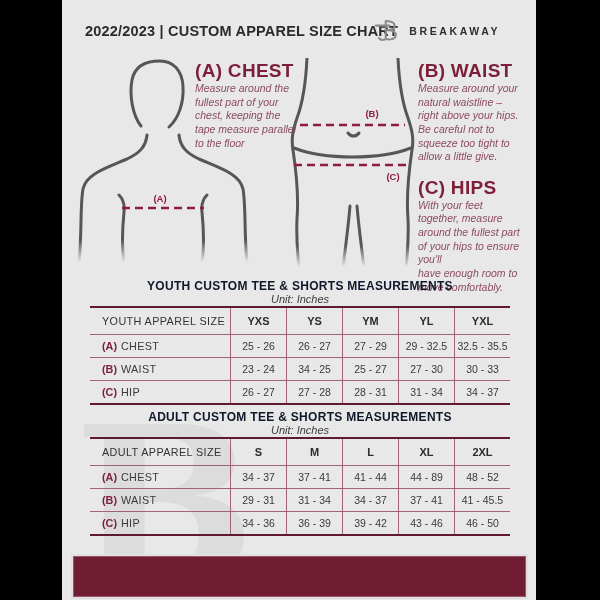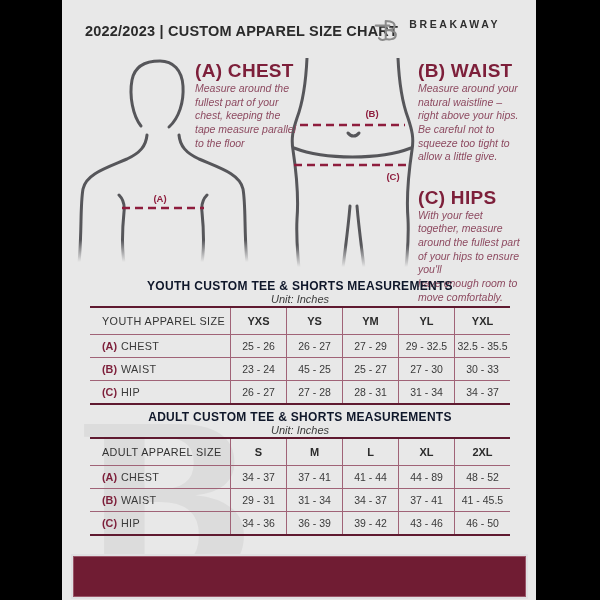--- a/index.html
+++ b/index.html
@@ -8,40 +8,40 @@
   .stage { position:relative; width:600px; height:600px; background:#000; overflow:hidden; margin:0 auto; }
   .page  { position:absolute; left:62px; top:0; width:474px; height:600px; background:#e8e8e8; overflow:hidden; }
 
   
   .watermark { position:absolute; left:12px; top:398px; font:bold 215px "DejaVu Serif", serif;
                color:#dcdcdc; line-height:1; z-index:0; user-select:none; }
 
   
   .hdr-title { position:absolute; left:23px; top:23px; font-size:14.5px; font-weight:bold;
                color:#2b2b2b; letter-spacing:.2px; z-index:2; }
-  .brand { position:absolute; top:18px; right:36px; display:flex; gap:8px; z-index:2; }
+  .brand { position:absolute; top:18px; right:36px; display:flex; align-items:center; gap:8px; z-index:2; }
   .brand-name { font-size:10.5px; font-weight:bold; letter-spacing:2.6px; color:#2e2e2e; }
 
   
   .fig { position:absolute; z-index:1; }
   .fig-torso { left:8px;  top:56px; width:185px; height:209px; }
   .fig-lower { left:228px; top:58px; width:125px; height:212px; }
   .fig-fade { position:absolute; left:0; bottom:-1px; width:100%; height:26px;
               background:linear-gradient(to bottom, rgba(232,232,232,0), #e8e8e8 85%); z-index:2; }
   .outline { fill:none; stroke:#56565a; stroke-width:3; stroke-linecap:round; }
   .dashline { stroke:#8e1d3d; stroke-width:2.4; stroke-dasharray:8 5; fill:none; }
   .marker { font:bold 9.5px "Liberation Sans", sans-serif; fill:#8e1d3d; }
 
   .guide-block { position:absolute; z-index:3; }
   .g-chest { left:133px; top:60px; width:142px; }
   .g-right { left:356px; top:60px; width:118px; }
   .g-head { font-size:19px; font-weight:bold; color:#7d1f3a; letter-spacing:.3px; }
   .g-body { margin-top:0; font-size:10.5px; font-style:italic; color:#8d4a60;
             line-height:1.3; white-space:pre-line; }
-  .g-gap  { margin-top:23px; }
+  .g-gap  { margin-top:13px; }
 
   
   .sec-title { position:absolute; left:28px; width:420px; text-align:center; font-size:12px;
                font-weight:bold; color:#0f172a; letter-spacing:.3px; z-index:3; }
   .sec-unit  { position:absolute; left:28px; width:420px; text-align:center; font-size:11px;
                font-style:italic; color:#3a3a3a; z-index:3; }
   .y-title { top:279px; } .y-unit { top:293px; }
   .a-title { top:410px; } .a-unit { top:424px; }
 
   .size-table { position:absolute; left:28px; width:420px; display:grid;
@@ -156,21 +156,21 @@
       <div class="cell-val">26 - 27</div>
       <div class="cell-val">27 - 29</div>
       <div class="cell-val">29 - 32.5</div>
       <div class="cell-val">32.5 - 35.5</div>
 
       <div class="cell-label">
         <span class="pfx">(B)</span>
         <span class="lbl">WAIST</span>
       </div>
       <div class="cell-val">23 - 24</div>
-      <div class="cell-val">45 - 25</div>
+      <div class="cell-val">34 - 25</div>
       <div class="cell-val">25 - 27</div>
       <div class="cell-val">27 - 30</div>
       <div class="cell-val">30 - 33</div>
 
       <div class="cell-label">
         <span class="pfx">(C)</span>
         <span class="lbl">HIP</span>
       </div>
       <div class="cell-val">26 - 27</div>
       <div class="cell-val">27 - 28</div>

